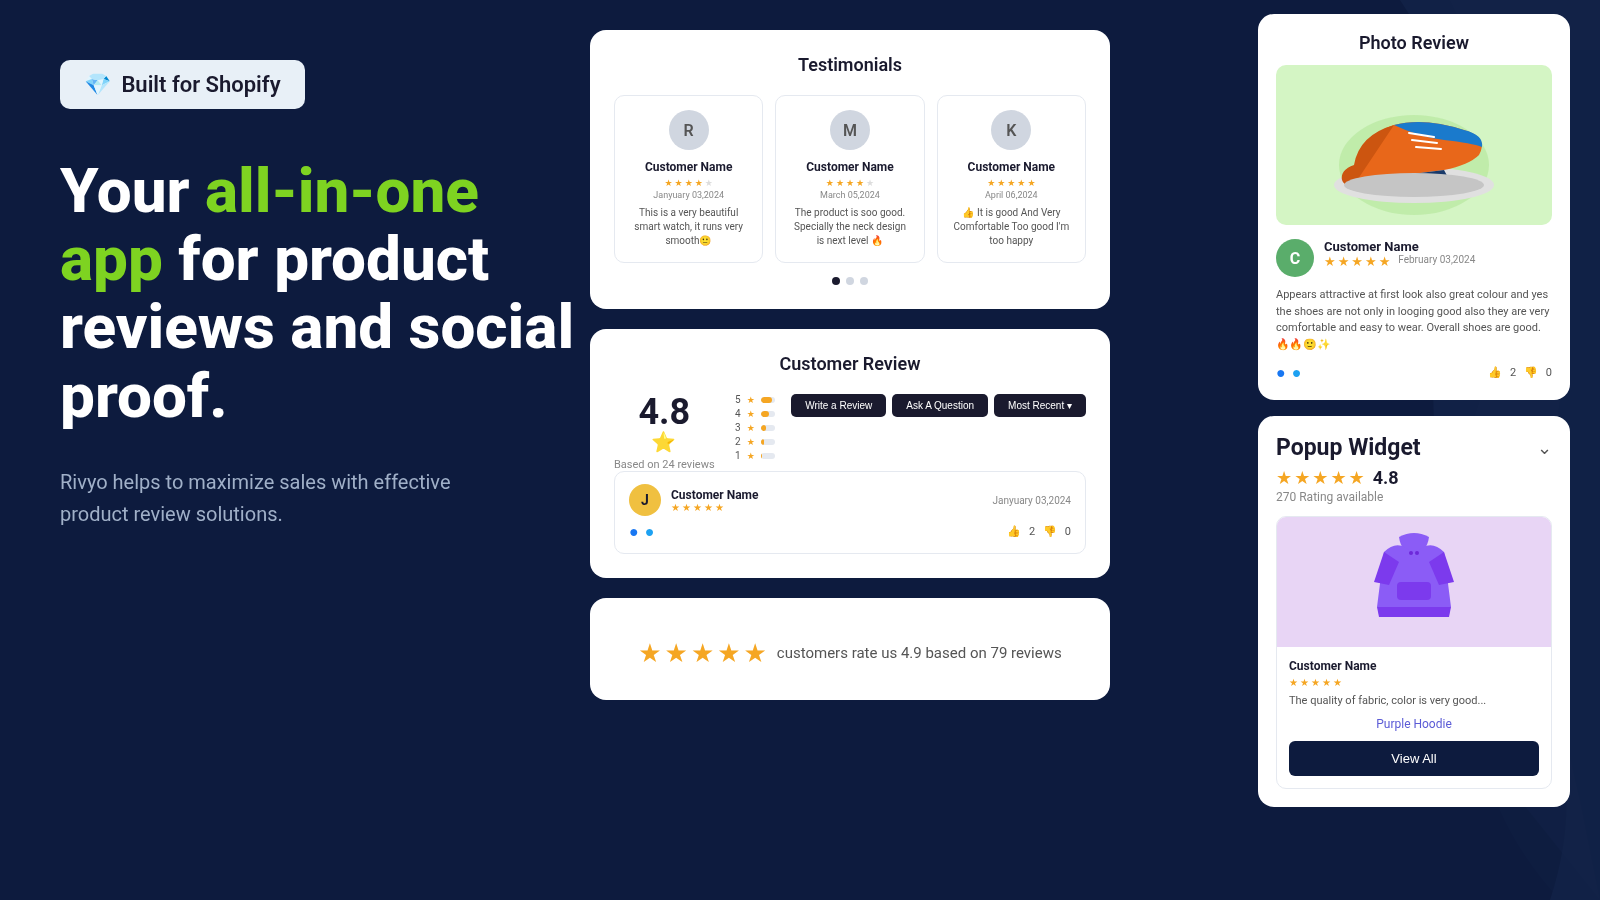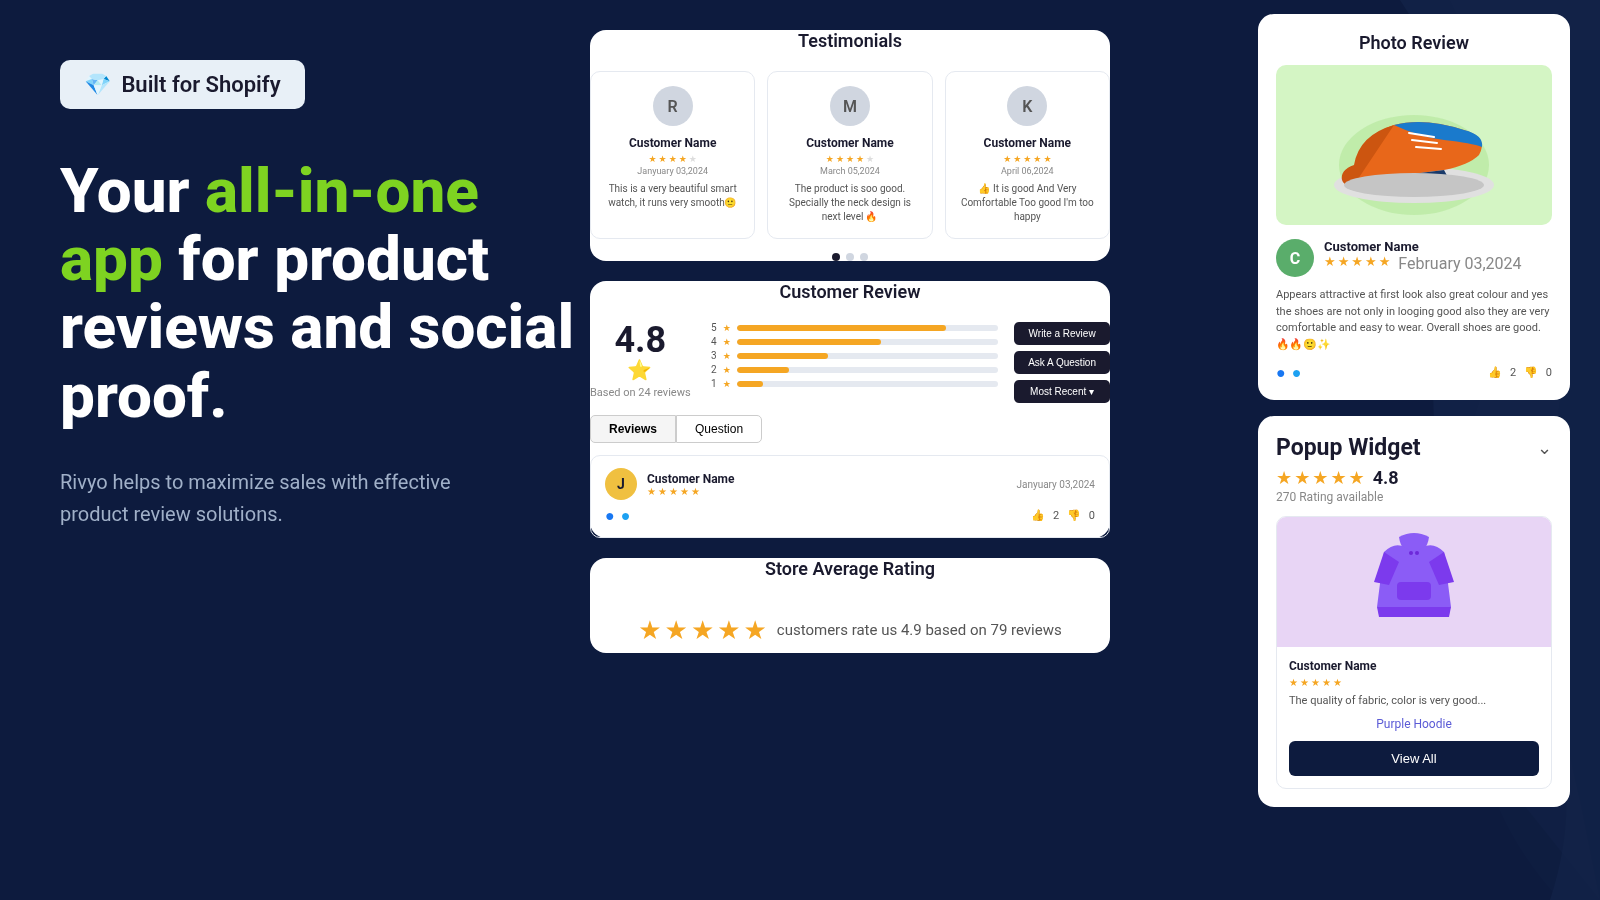--- a/index.html
+++ b/index.html
@@ -60,20 +60,21 @@
     .cards-area {
       position: absolute;
       left: 590px;
       top: 30px;
       width: 520px;
     }
 
     .card {
       background: #ffffff;
       border-radius: 16px;
+      padding: 24px;
       margin-bottom: 20px;
     }
 
     .card-title {
       text-align: center;
       font-size: 18px;
       font-weight: 600;
       color: #1a1a2e;
       margin-bottom: 20px;
     }
@@ -165,21 +166,21 @@
     .bar-row {
       display: flex;
       align-items: center;
       gap: 6px;
       margin-bottom: 3px;
     }
     .bar-label { font-size: 10px; color: #555; width: 10px; text-align: right; }
     .bar-star-sm { font-size: 9px; color: #f5a623; }
     .bar-track { flex: 1; height: 6px; background: #e5e9f0; border-radius: 3px; overflow: hidden; }
     .bar-fill { height: 100%; background: #f5a623; border-radius: 3px; }
-    .review-btns { display: flex; flex-direction: column; gap: 6px; }
+    .review-btns { display: flex; flex-direction: row; gap: 6px; }
     .rev-btn {
       background: #1a1a2e;
       color: white;
       border: none;
       border-radius: 5px;
       padding: 6px 14px;
       font-size: 10px;
       cursor: pointer;
       white-space: nowrap;
     }
@@ -280,21 +281,21 @@
     .avatar-md {
       width: 38px; height: 38px;
       border-radius: 50%;
       background: #5aad6b;
       display: flex; align-items: center; justify-content: center;
       font-size: 16px; font-weight: 700; color: white;
       flex-shrink: 0;
     }
     .reviewer-info .reviewer-name-lg { font-size: 13px; font-weight: 700; color: #1a1a2e; }
     .reviewer-info .stars-row-right { display: flex; gap: 2px; }
-    .reviewer-info .date-right { font-size: 16px; color: #888; }
+    .reviewer-info .date-right { font-size: 10px; color: #888; }
     .photo-review-text { font-size: 11px; color: #555; line-height: 1.5; margin-bottom: 10px; }
     .photo-review-footer { display: flex; align-items: center; justify-content: space-between; }
 
     
     .popup-card {
       background: #ffffff;
       border-radius: 16px;
       padding: 18px;
     }
     .popup-header {
@@ -483,24 +484,20 @@
               <div class="bar-fill" style="width:10%;"></div>
             </div>
         </div>
       </div>
       <div class="review-btns">
         <button class="rev-btn">Write a Review</button>
         <button class="rev-btn">Ask A Question</button>
         <button class="rev-btn">Most Recent ▾</button>
       </div>
     </div>
-    <div class="review-tabs">
-      <button class="rev-tab active">Reviews</button>
-      <button class="rev-tab">Question</button>
-    </div>
     <div class="review-item-row">
       <div class="review-header">
         <div class="avatar-sm">J</div>
         <div class="review-meta">
           <div class="reviewer-name">Customer Name</div>
           <div class="reviewer-stars">
             <span class="star">★</span>
             <span class="star">★</span>
             <span class="star">★</span>
             <span class="star">★</span>
@@ -518,21 +515,20 @@
           <span>👍</span>
           <span>2</span>
           <span>👎</span>
           <span>0</span>
         </div>
       </div>
     </div>
   </div>
 
   <div class="card">
-    <div class="card-title">Store Average Rating</div>
     <div class="store-rating-content">
       <div class="stars-large">
         <span>★</span>
         <span>★</span>
         <span>★</span>
         <span>★</span>
         <span>★</span>
       </div>
       <span class="store-text">customers rate us 4.9 based on 79 reviews</span>
     </div>

